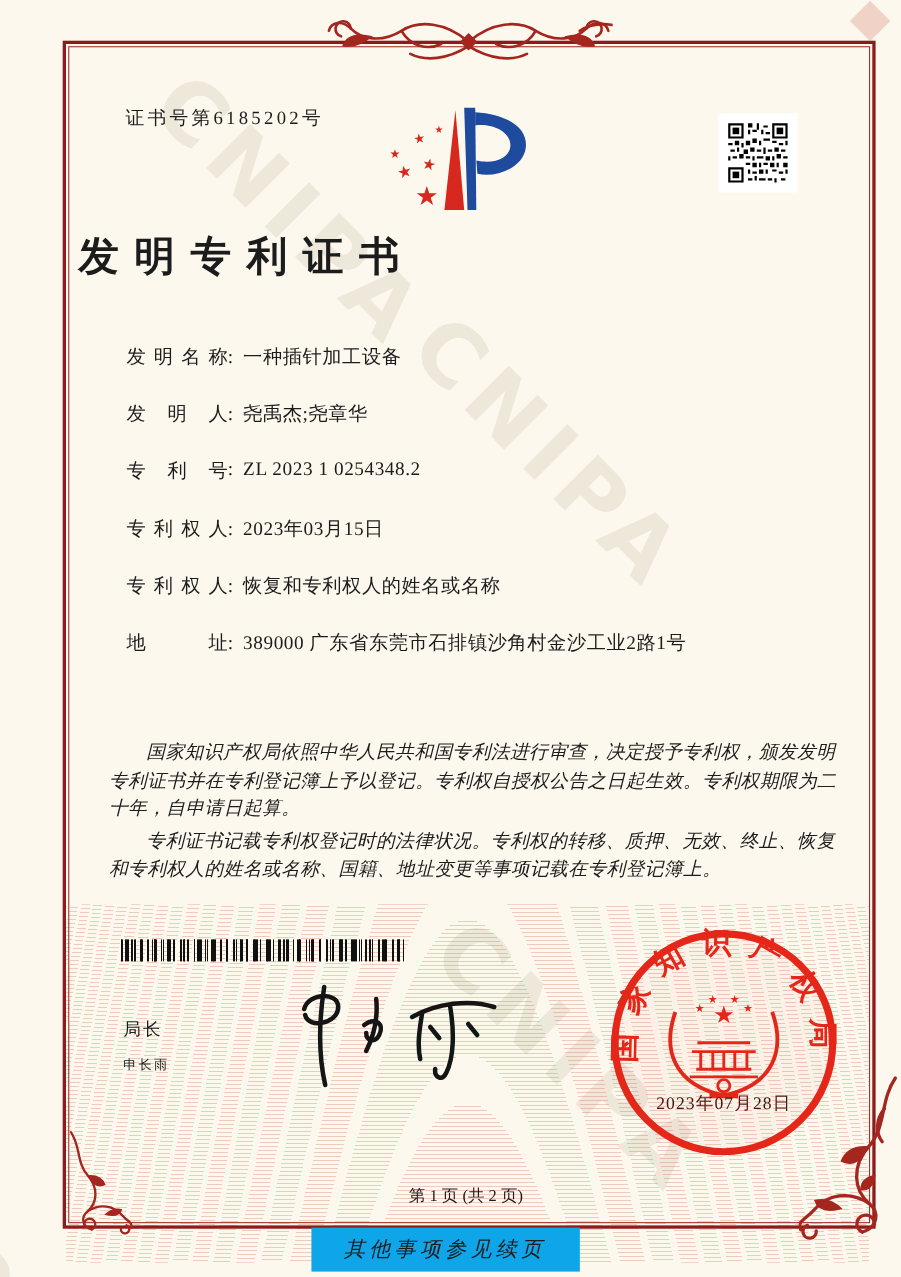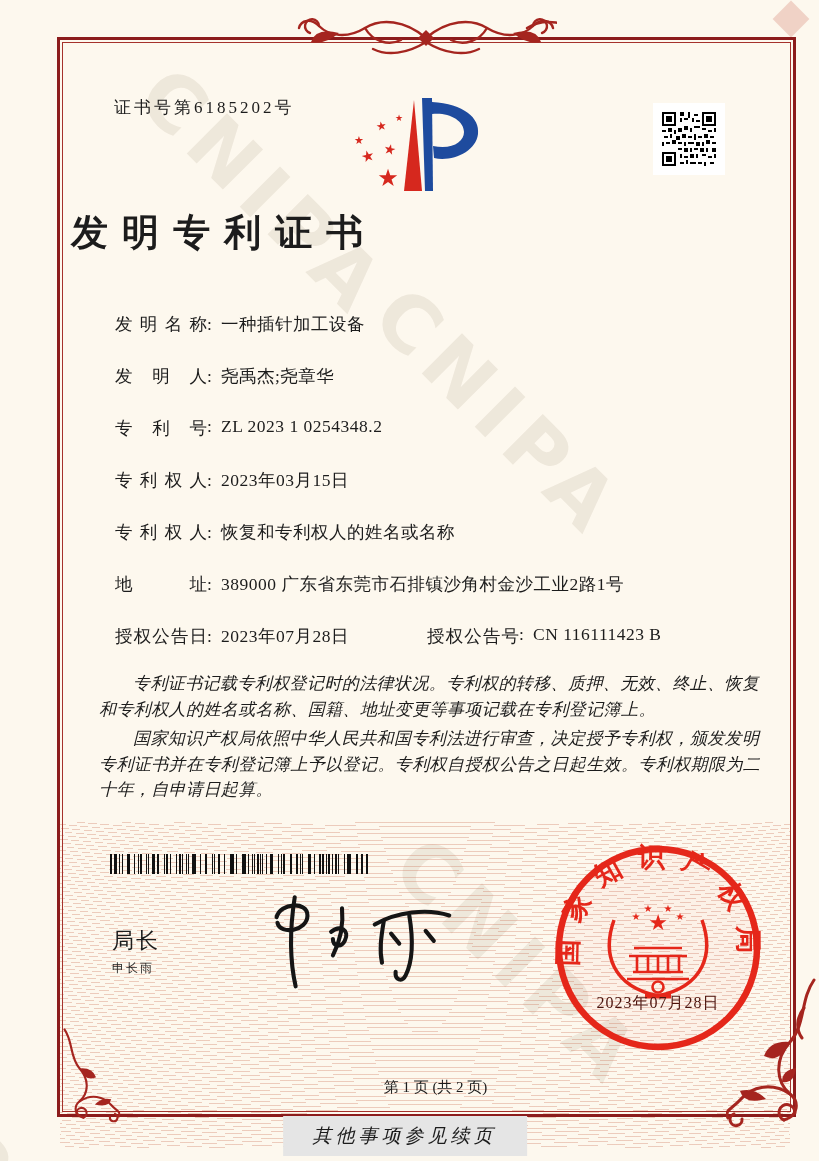--- a/index.html
+++ b/index.html
@@ -44,30 +44,30 @@
   .body-text{position:absolute;left:99px;top:671px;width:664px;font-size:17px;
       line-height:25.6px;z-index:4;font-style:italic;letter-spacing:0.4px;}
   .body-text p{margin:0 0 4px 0;text-indent:2em;}
 
   .barcode{position:absolute;left:110px;top:854px;width:258px;height:20px;z-index:4;
       background-image:
         repeating-linear-gradient(90deg,#111 0 1.5px,transparent 1.5px 6px),
         repeating-linear-gradient(90deg,#111 0 1px,transparent 1px 9.5px),
         repeating-linear-gradient(90deg,transparent 0 4px,#111 4px 6.5px,transparent 6.5px 13px);}
 
-  .signer-title{position:absolute;left:112px;top:926px;font-size:22px;letter-spacing:2px;z-index:4;}
+  .signer-title{position:absolute;left:112px;top:926px;font-size:16px;letter-spacing:2px;z-index:4;}
   .signer-name{position:absolute;left:112px;top:960px;font-size:12px;letter-spacing:2px;z-index:4;}
   .signature{position:absolute;left:252px;top:890px;z-index:4;}
 
   .seal{position:absolute;left:552px;top:842px;z-index:5;}
 
   .page-num{position:absolute;left:57px;top:1078px;width:733px;text-align:center;
-      font-size:15px;z-index:4;margin-left:12px;}
+      font-size:15px;z-index:4;}
   .continuation{position:absolute;left:50%;top:1116px;transform:translateX(-52%);
-      background:#e5e5e5;padding:7px 30px;font-size:19px;letter-spacing:4px;z-index:4;
+      background:#0ea5e9;padding:7px 30px;font-size:19px;letter-spacing:4px;z-index:4;
       font-style:italic;white-space:nowrap;}
 </style>
 </head>
 <body>
 
 <div class="page">
 
   <span class="wm" style="left:-215px;top:-255px">CNIPA</span>
   <span class="wm" style="left:185px;top:50px">CNIPA</span>
   <span class="wm" style="left:420px;top:270px">CNIPA</span>
@@ -180,30 +180,24 @@
   </div>
   <div class="field-row" style="top:468px">
     <span class="flabel">专利权人</span><span class="fcolon">:</span><span class="fvalue">2023年03月15日</span>
   </div>
   <div class="field-row" style="top:520px">
     <span class="flabel">专利权人</span><span class="fcolon">:</span><span class="fvalue">恢复和专利权人的姓名或名称</span>
   </div>
   <div class="field-row" style="top:572px">
     <span class="flabel">地址</span><span class="fcolon">:</span><span class="fvalue">389000 广东省东莞市石排镇沙角村金沙工业2路1号</span>
   </div>
-  <div class="field-row" style="top:624px">
-    <span class="flabel">授权公告日</span><span class="fcolon">:</span><span class="fvalue">2023年07月28日</span>
-    <span class="fpair2">
-      <span class="flabel">授权公告号</span><span class="fcolon">:</span><span class="fvalue">CN 116111423 B</span>
-    </span>
-  </div>
 
   <div class="body-text">
+    <p>国家知识产权局依照中华人民共和国专利法进行审查，决定授予专利权，颁发发明专利证书并在专利登记簿上予以登记。专利权自授权公告之日起生效。专利权期限为二十年，自申请日起算。</p>
     <p>专利证书记载专利权登记时的法律状况。专利权的转移、质押、无效、终止、恢复和专利权人的姓名或名称、国籍、地址变更等事项记载在专利登记簿上。</p>
-    <p>国家知识产权局依照中华人民共和国专利法进行审查，决定授予专利权，颁发发明专利证书并在专利登记簿上予以登记。专利权自授权公告之日起生效。专利权期限为二十年，自申请日起算。</p>
   </div>
 
   <div class="barcode"></div>
 
   <div class="signer-title">局长</div>
   <div class="signer-name">申长雨</div>
 
   <svg class="signature" width="220" height="100" viewBox="0 0 240 110">
     <g stroke="#151515" stroke-width="4.5" fill="none" stroke-linecap="round" stroke-linejoin="round">
       <path d="M46,8 C41,40 40,75 47,106"></path>

